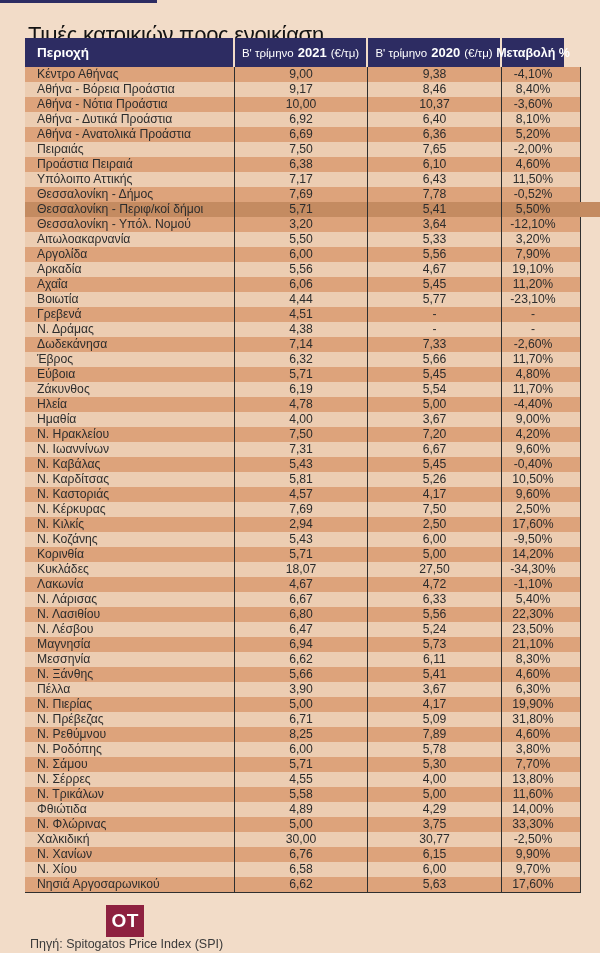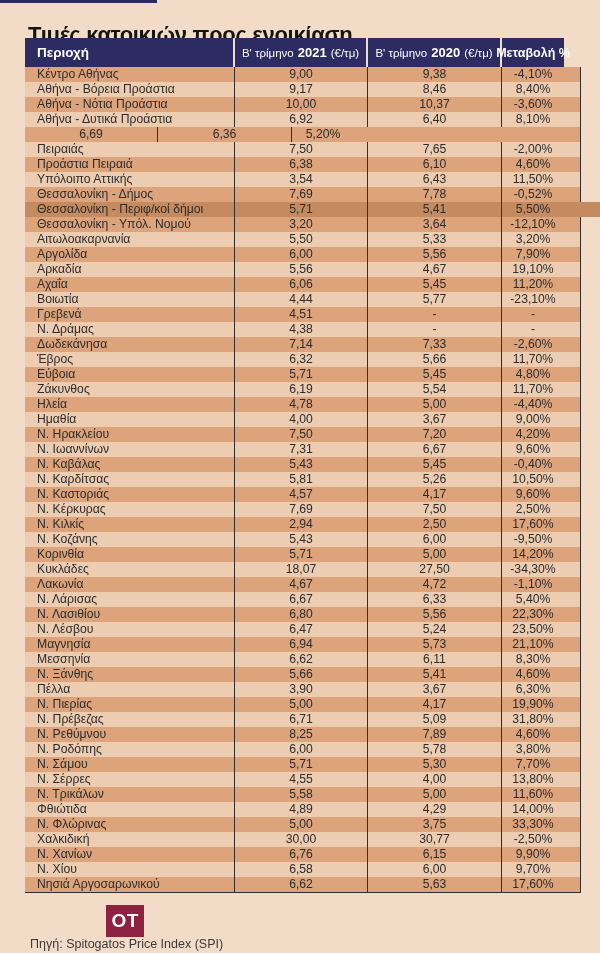--- a/index.html
+++ b/index.html
@@ -6,21 +6,21 @@
     --bg:#f2dcc8; --navy:#2d2c62; --stripe-dark:#dda37b; --stripe-light:#eccdb2;
     --highlight:#c48b61; --maroon:#8e2140; --line:#2f2f2f; --text:#2d2d2d;
   }
   html,body{margin:0;padding:0;}
   body{
     width:600px;height:953px;position:relative;overflow:hidden;
     background:var(--bg);font-family:"Liberation Sans",sans-serif;
   }
   .top-rule{position:absolute;top:0;left:0;width:157px;height:3px;background:var(--navy);}
   .page-title{
-    position:absolute;top:7px;left:28px;font-size:22px;font-weight:bold;
+    position:absolute;top:7px;left:28px;font-size:22px;font-weight:normal;
     color:#131313;letter-spacing:-0.3px;white-space:nowrap;
   }
   .table{position:absolute;top:38px;left:25px;width:556px;}
   .thead{display:flex;height:29px;}
   .th{
     background:var(--navy);color:#ffffff;display:flex;align-items:center;
     justify-content:center;box-sizing:border-box;gap:4px;white-space:nowrap;
   }
   .th:not(:last-child){border-right:2px solid var(--bg);}
   .c1{width:210px;}
@@ -95,39 +95,40 @@
     <div class="td c3">10,37</div>
     <div class="td c4">-3,60%</div>
   </div>
       <div class="tr light">
     <div class="td c1">Αθήνα - Δυτικά Προάστια</div>
     <div class="td c2">6,92</div>
     <div class="td c3">6,40</div>
     <div class="td c4">8,10%</div>
   </div>
       <div class="tr dark">
+    <div class="td c1">Αθήνα - Ανατολικά Προάστια</div>
     <div class="td c2">6,69</div>
     <div class="td c3">6,36</div>
     <div class="td c4">5,20%</div>
   </div>
       <div class="tr light">
     <div class="td c1">Πειραιάς</div>
     <div class="td c2">7,50</div>
     <div class="td c3">7,65</div>
     <div class="td c4">-2,00%</div>
   </div>
       <div class="tr dark">
     <div class="td c1">Προάστια Πειραιά</div>
     <div class="td c2">6,38</div>
     <div class="td c3">6,10</div>
     <div class="td c4">4,60%</div>
   </div>
       <div class="tr light">
     <div class="td c1">Υπόλοιπο Αττικής</div>
-    <div class="td c2">3,54</div>
+    <div class="td c2">7,17</div>
     <div class="td c3">6,43</div>
     <div class="td c4">11,50%</div>
   </div>
       <div class="tr dark">
     <div class="td c1">Θεσσαλονίκη - Δήμος</div>
     <div class="td c2">7,69</div>
     <div class="td c3">7,78</div>
     <div class="td c4">-0,52%</div>
   </div>
       <div class="tr light highlight">

